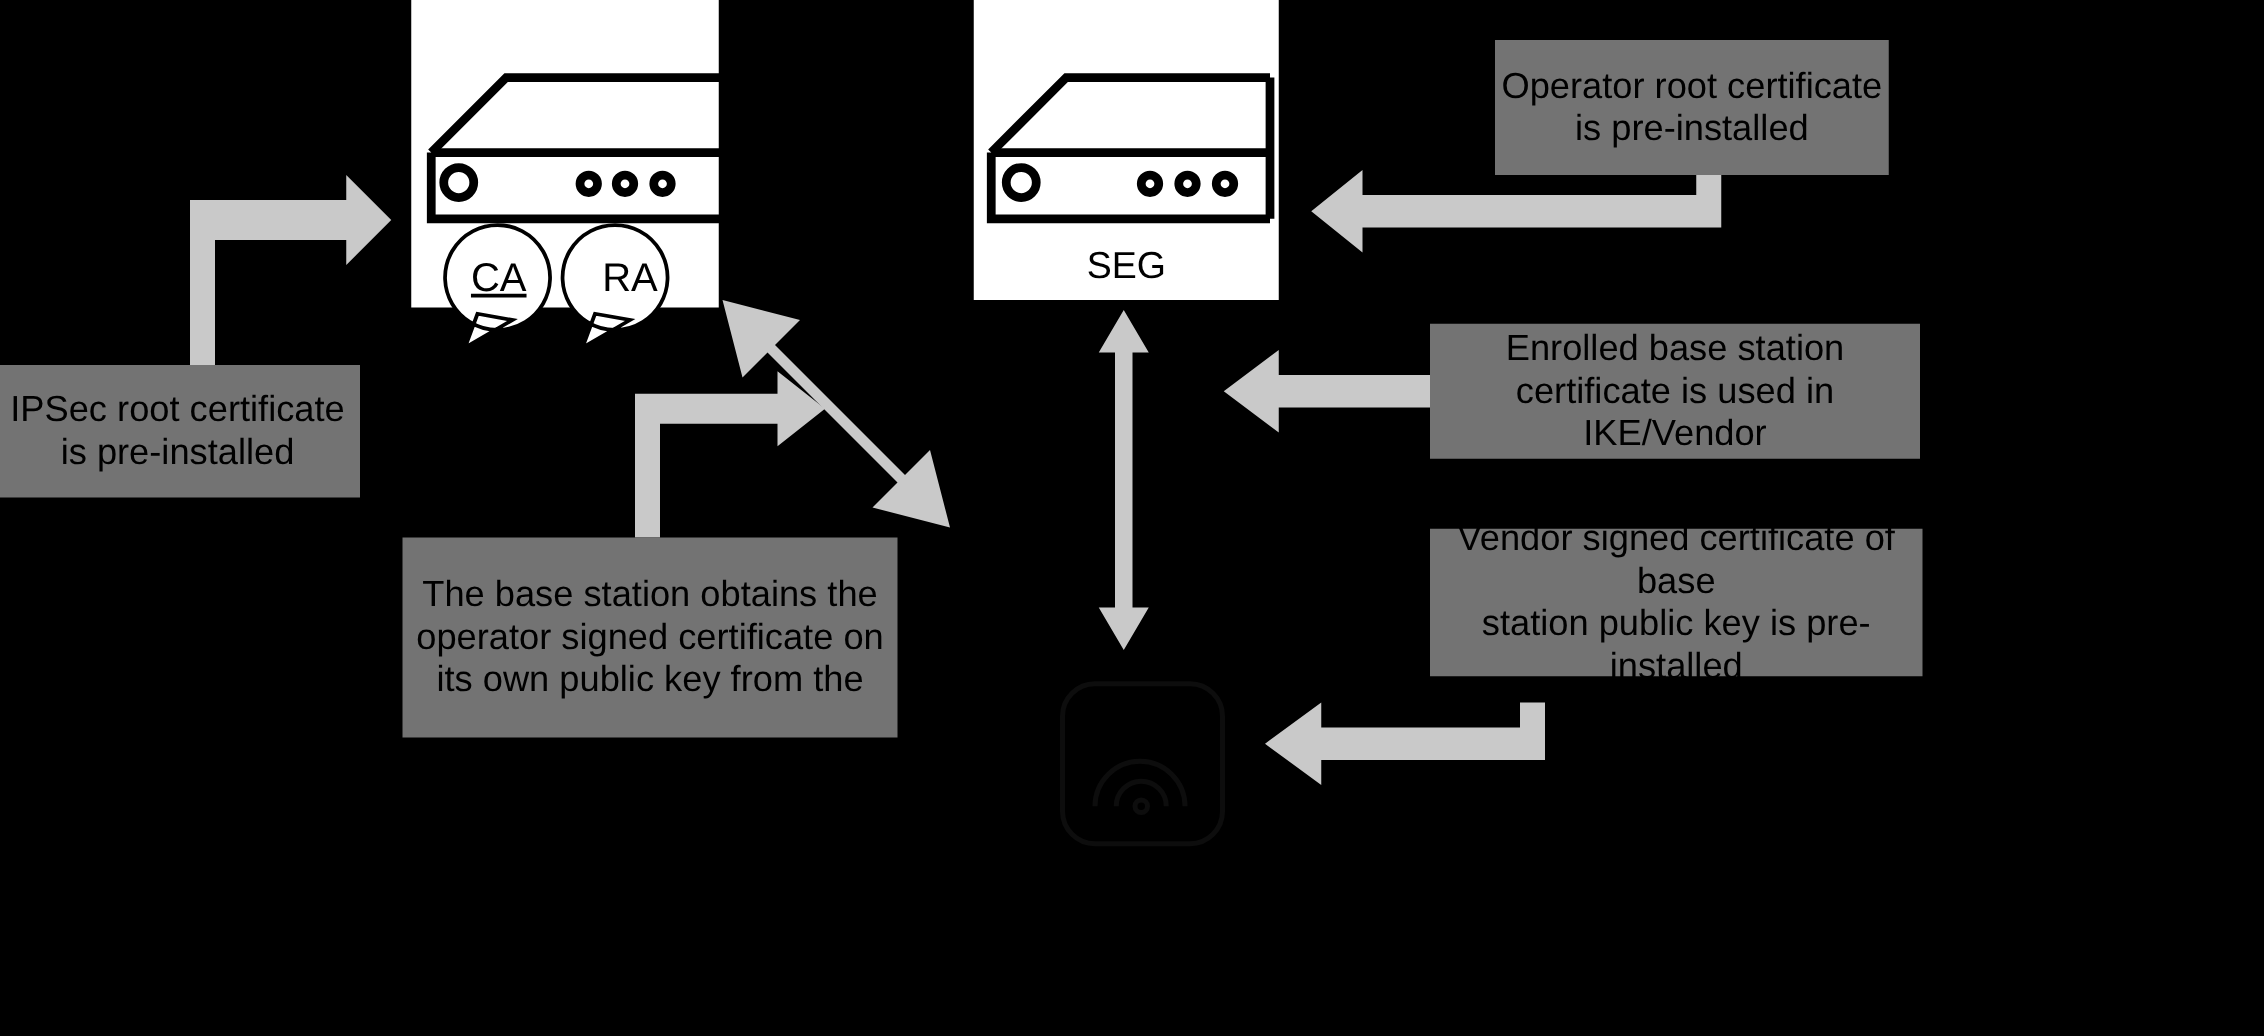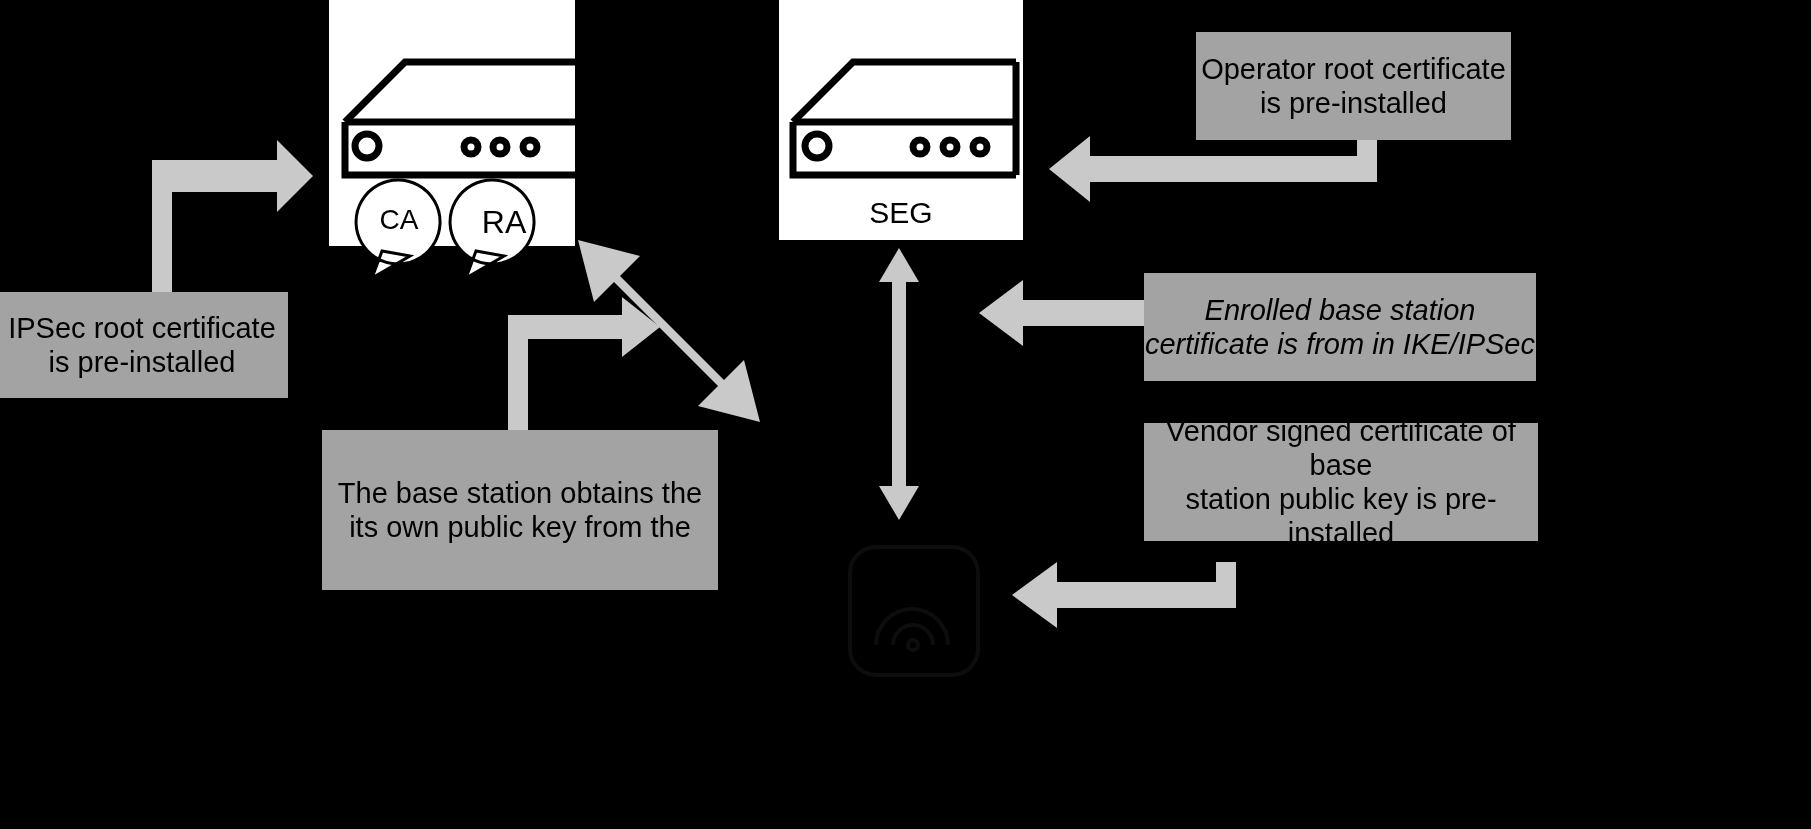--- a/index.html
+++ b/index.html
@@ -1,20 +1,20 @@
 <!DOCTYPE html>
 <html><head>
 <meta charset="utf-8">
 <style>
   html,body{margin:0;padding:0;background:#000;}
   body{width:1811px;height:829px;overflow:hidden;font-family:"Liberation Sans",sans-serif;}
   #stage{position:relative;width:1811px;height:829px;background:#000;}
 
   .panel{position:absolute;background:#fff;}
-  .txtbox{position:absolute;background:#a3a3a3;color:#000;display:flex;align-items:center;
+  .txtbox{position:absolute;background:#737373;color:#000;display:flex;align-items:center;
           justify-content:center;text-align:center;line-height:1.18;font-size:29px;}
   .devlabel{position:absolute;color:#000;font-size:30px;text-align:center;width:100%;}
   svg{position:absolute;left:0;top:0;overflow:visible;}
   .ar{fill:#c9c9c9;}
   .blk{fill:none;stroke:#000;stroke-width:7;stroke-linejoin:miter;}
   .thin{fill:#fff;stroke:#000;stroke-width:3;}
   .dot{fill:none;stroke:#000;stroke-width:7;}
   .faint{fill:none;stroke:#0d0d0d;stroke-width:4;}
 </style>
 </head>
@@ -46,21 +46,21 @@
     <path class="blk" d="M345,122 L405,62 L583,62"></path>
     <path class="blk" d="M345,122 L583,122 M345,122 L345,175 L583,175"></path>
     <circle class="dot" cx="367" cy="146" r="12"></circle>
     <circle class="dot" cx="471" cy="147" r="7"></circle>
     <circle class="dot" cx="500" cy="147" r="7"></circle>
     <circle class="dot" cx="530" cy="147" r="7"></circle>
 
     <path class="thin" d="M398,180 a42,42 0 1,0 0.1,0 Z M382,251 L372,278 L410,256 Z"></path>
     <path class="thin" d="M492,180 a42,42 0 1,0 0.1,0 Z M476,251 L466,278 L504,256 Z"></path>
   </svg>
-  <div class="devlabel" style="left:329px;top:204px;width:140px;font-size:28px;">CA</div>
+  <div class="devlabel" style="left:329px;top:204px;width:140px;font-size:32px;text-decoration:underline;">CA</div>
   <div class="devlabel" style="left:434px;top:204px;width:140px;font-size:32px;">RA</div>
 
   <svg width="1811" height="829">
     <path class="blk" d="M793,122 L853,62 L1016,62"></path>
     <path class="blk" d="M793,122 L1016,122 M793,122 L793,175 L1016,175 M1016,62 L1016,175"></path>
     <circle class="dot" cx="817" cy="146" r="12"></circle>
     <circle class="dot" cx="920" cy="147" r="7"></circle>
     <circle class="dot" cx="950" cy="147" r="7"></circle>
     <circle class="dot" cx="980" cy="147" r="7"></circle>
   </svg>
@@ -80,34 +80,35 @@
     </div>
   </div>
 
   <div class="txtbox" style="left:1196px;top:32px;width:315px;height:108px;">
     <div>
       <div>Operator root certificate</div>
       <div>is pre-installed</div>
     </div>
   </div>
 
-  <div class="txtbox" style="left:1144px;top:273px;width:392px;height:108px;font-style:italic;">
+  <div class="txtbox" style="left:1144px;top:259px;width:392px;height:108px;">
     <div>
       <div>Enrolled base station</div>
-      <div>certificate is from in IKE/IPSec</div>
+      <div>certificate is used in IKE/Vendor</div>
     </div>
   </div>
 
   <div class="txtbox" style="left:1144px;top:423px;width:394px;height:118px;">
     <div>
       <div>Vendor signed certificate of base</div>
       <div>station public key is pre-installed</div>
     </div>
   </div>
 
   <div class="txtbox" style="left:322px;top:430px;width:396px;height:160px;">
     <div>
       <div>The base station obtains the</div>
+      <div>operator signed certificate on</div>
       <div>its own public key from the</div>
     </div>
   </div>
 
 </div>
 
 </body></html>

